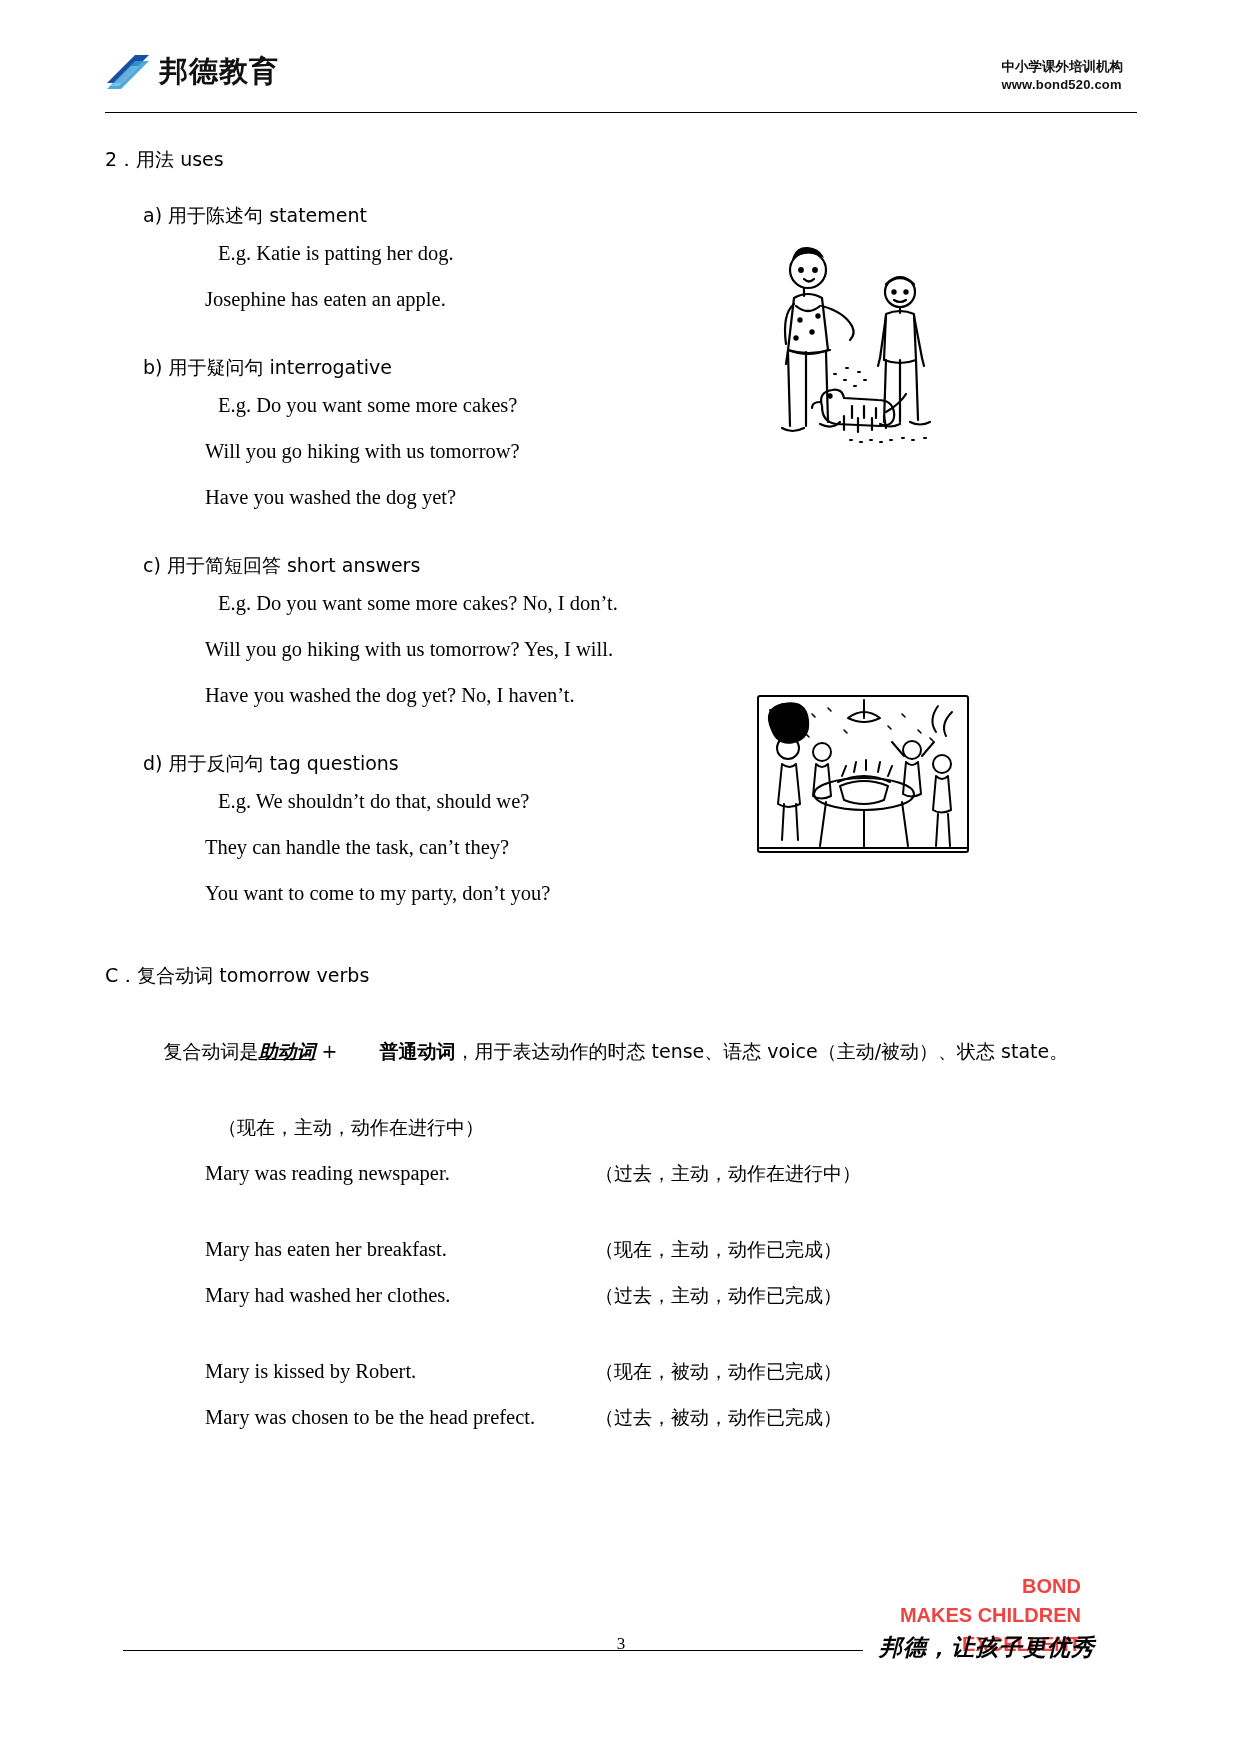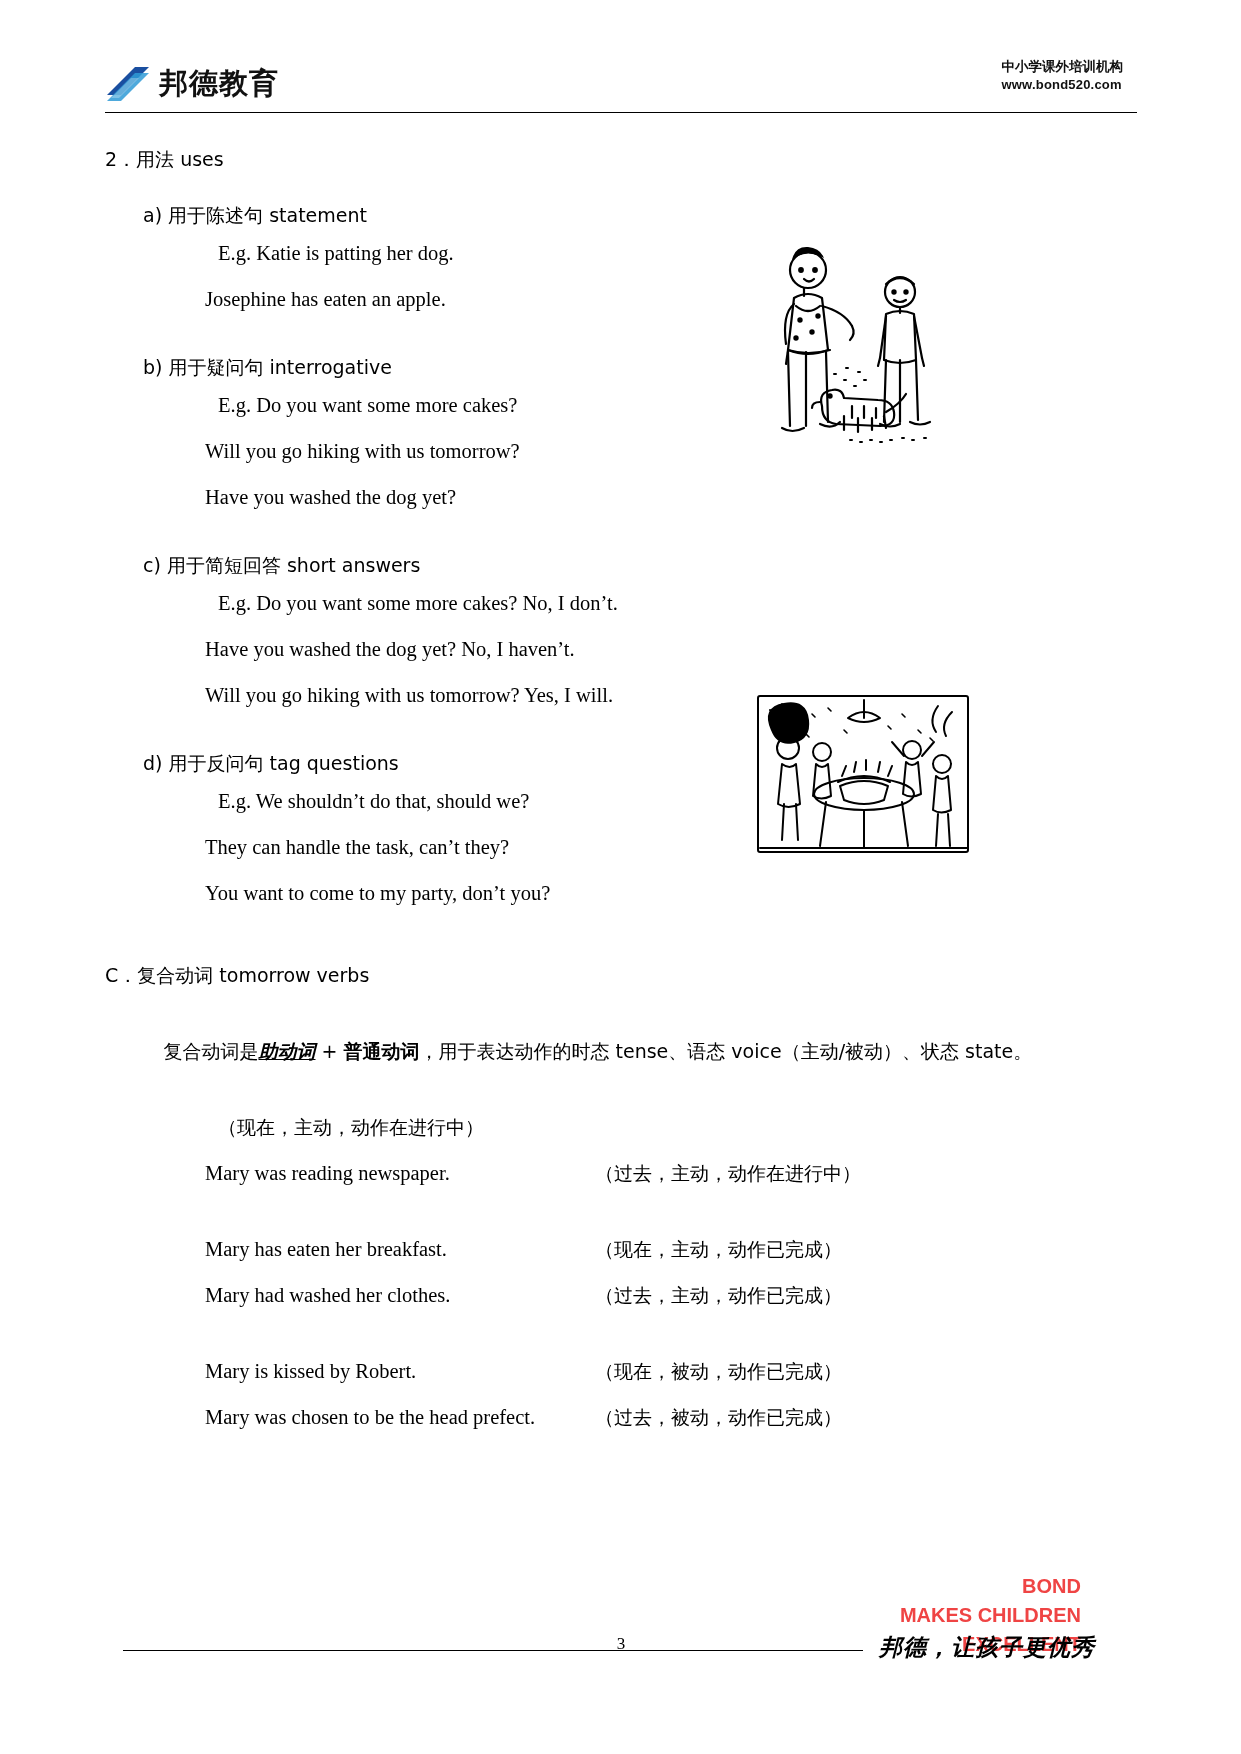--- a/index.html
+++ b/index.html
@@ -32,21 +32,20 @@
     height: 1px;
     background: #000;
   }
   .logo-wrap {
     position: absolute;
     left: 0;
     top: 0;
     display: flex;
     align-items: center;
     gap: 8px;
-    margin-top: 12px;
   }
   .logo-mark {
     width: 46px;
     height: 38px;
     position: relative;
   }
   .logo-text {
     font-family: "Liberation Sans", sans-serif;
     font-weight: bold;
     font-size: 29px;
@@ -97,20 +96,21 @@
     font-weight: bold;
     font-style: italic;
     text-decoration: underline;
     font-family: "DejaVu Sans", sans-serif;
     font-size: 19px;
   }
   .bold-cjk {
     font-weight: bold;
     font-family: "DejaVu Sans", sans-serif;
     font-size: 19px;
+    margin-left: 36px;
   }
 
   .ex-row {
     display: flex;
     font-size: 20.5px;
     line-height: 38px;
   }
   .ex-row .en { width: 390px; white-space: pre; }
   .ex-row .zh { font-family: "DejaVu Sans", sans-serif; font-size: 19px; }
 
@@ -306,22 +306,22 @@
 
   <div class="line indent-1 cjk">b) 用于疑问句 interrogative</div>
   <div class="line indent-2">E.g. Do you want some more cakes?</div>
   <div class="line indent-3">Will you go hiking with us tomorrow?</div>
   <div class="line indent-3">Have you washed the dog yet?</div>
 
   <div class="gap-md"></div>
 
   <div class="line indent-1 cjk">c) 用于简短回答 short answers</div>
   <div class="line indent-2">E.g. Do you want some more cakes? No, I don’t.</div>
+  <div class="line indent-3">Will you go hiking with us tomorrow? Yes, I will.</div>
   <div class="line indent-3">Have you washed the dog yet? No, I haven’t.</div>
-  <div class="line indent-3">Will you go hiking with us tomorrow? Yes, I will.</div>
 
   <div class="gap-md"></div>
 
   <div class="line indent-1 cjk">d) 用于反问句 tag questions</div>
   <div class="line indent-2">E.g. We shouldn’t do that, should we?</div>
   <div class="line indent-3">They can handle the task, can’t they?</div>
   <div class="line indent-3">You want to come to my party, don’t you?</div>
 
   <div class="gap-lg"></div>
 

